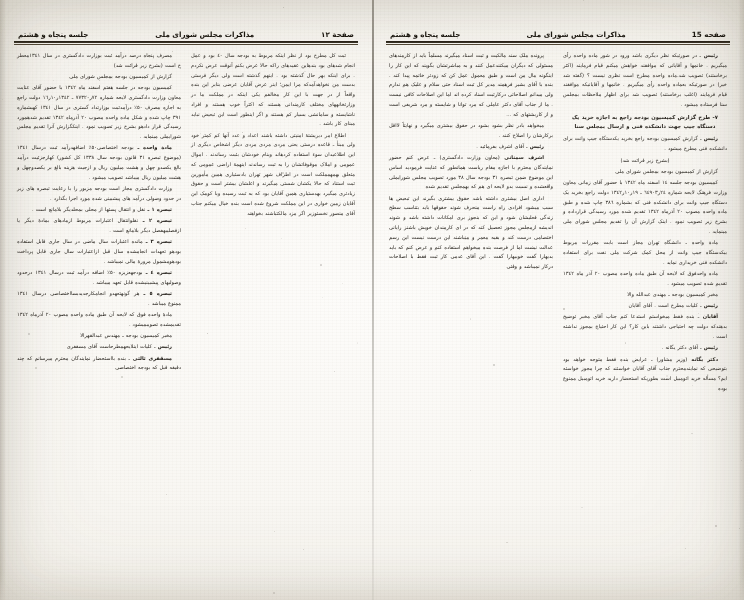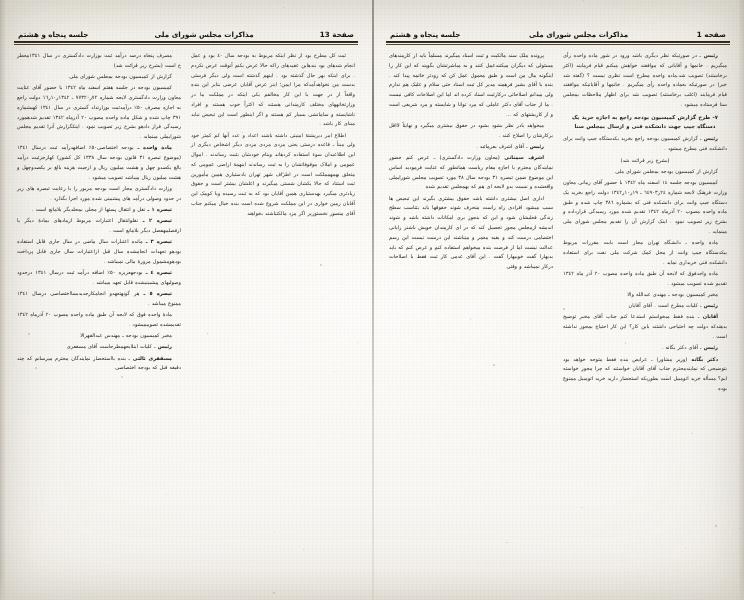--- a/index.html
+++ b/index.html
@@ -90,21 +90,21 @@
   .speck{position:absolute;background:rgba(45,38,25,.45);border-radius:50%;pointer-events:none;}
 </style>
 </head>
 <body>
 
 <div id="scan">
   <div class="spread">
 
     <div class="page">
       <div class="runhead">
-        <span class="rh">صفحة 13</span>
+        <span class="rh">صفحة ١٢</span>
         <span class="rh">مذاکرات مجلس شورای ملی</span>
         <span class="rh">جلسه پنجاه و هشتم</span>
       </div>
       <div class="rule"></div>
       <div class="rule thin"></div>
 
       <div class="cols">
         <div class="col c4">
             <p class="p">مصرف پنجاه درصد درآمد ثبت بوزارت دادگستری در سال ١٣٤١معطر ح است (بشرح زیر قرائت شد)</p>
             <p class="p">گزارش از کمیسیون بودجه بمجلس شورای ملی</p>
@@ -125,21 +125,21 @@
             <p class="p">ثبت کل مطرح بود از نظر اینکه مربوط به بودجه سال ٤٠ بود و عمل انجام شدهای بود بندهاین عقیدهای راکه حالا عرض بکنم آنوقت عرض نکردم . برای اینکه بهر حال گذشته بود . اینهم گذشته است ولی دیگر فرستی بدست من نخواهدآمدکه مرا ایمن؛ اینر عرض آقایان عرضی بنابر این بنده واقعاً از در جهت با این کار مخالفم یکی اینکه در مملکت ما در وزارتخانههای مختلف کارمندانی هستند که اکثراً خوب هستند و افراد ناشایسته و سامانشی بسیار کم هستند و اگر اینطور است این تبعیض نباید مبنای کار باشد .</p>
             <p class="p">اطلاع امر دیریشتهٔ امنیتی داشته باشند اعداد و عدد آنها کم کمتر خود ولی مبنأ ـ قاعده درستی یعنی مردی مردی مردی دیگر اشخاص دیگری از این اطلاعیدان سوء استفاده کردهاند وبنام خودشان بثبت رساندند . اموال عمومی و املاک موقوفاتشان را به ثبت رساندند اینهمهٔ اراضی عمومی که متعلق بهمهمملکت است در اطراف شهر تهران بادستیاری همین مأمورین ثبت استناد که حالا یکشان شستی میگیرند و اعلشان بیشتر است و حقوق زیادتری میگیرد بهدستیاری همین آقایان بود که به ثبت رسیده وبا کومک این آقایان زمین خواری در این مملکت شروع شده است بنده خیال میکنم جناب آقای منصور نخستوزیر اگر مزد مالکتباشند بخواهند</p>
           </div>
       </div>
       <div class="edge-l"></div>
       <div class="fade-b"></div>
     </div>
 
     <div class="page">
       <div class="runhead">
-        <span class="rh">صفحه 1</span>
+        <span class="rh">صفحه 15</span>
         <span class="rh">مذاکرات مجلس شورای ملی</span>
         <span class="rh">جلسه پنجاه و هشتم</span>
       </div>
       <div class="rule"></div>
       <div class="rule thin"></div>
 
       <div class="cols">
         <div class="col c2">
             <p class="p">پرونده ملک سند مالکیت و ثبت اسناد میگیرند مسلماً باید از کارمندهای مسئولی که دیگران میکنندعمل کنند و به مباشرتشان بگویند که این کار را اینگونه مال من است و طبق معمول عمل کن که زودتر خاتمه پیدا کند . بنده با آقای بشیر فرهمند مدیر کل ثبت اسناد حتی سلام و علیک هم ندارم ولی میدانم اصلاحاتی درکارثبت اسناد کرده اند اما این اصلاحات کافی نیست . ما از جناب آقای دکتر عاملی که مرد توانا و شایسته و مرد شریفی است و از کاربشتهای که ...</p>
             <p class="p">میخواهد بادر نظر بشود بشود در حقوق بیشتری میگیرد و نهایتاً لااقل برکارشان را اصلاح کنند .</p>

